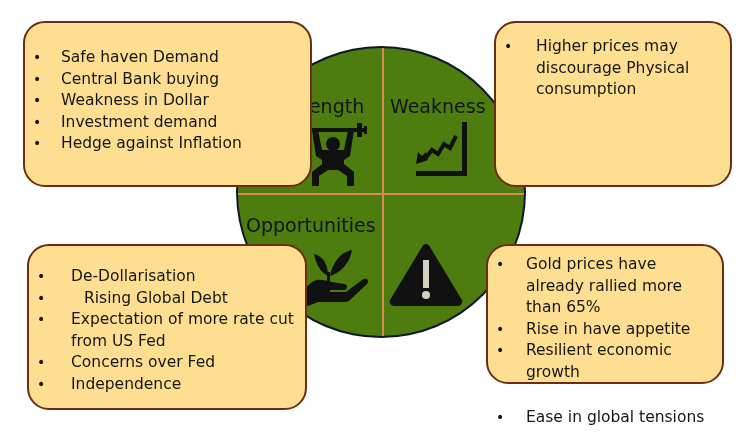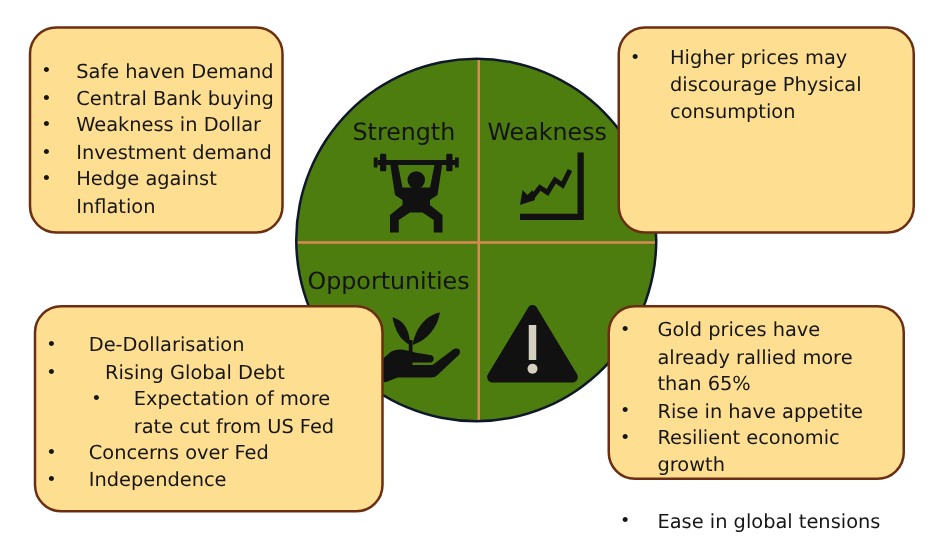--- a/index.html
+++ b/index.html
@@ -48,41 +48,41 @@
     <path d="M2 50 L18 36 C24 32 30 34 38 36 L50 38 C54 38 54 44 50 44 L36 44 L36 46 L52 46 L68 34 C72 31 76 34 73 38 L56 54 C54 56 52 56 48 56 L24 56 L14 60 Z" fill="#111"></path>
   </svg>
 
   <svg class="icon" style="left:150px;top:194px;" width="76" height="66" viewBox="0 0 76 66">
     <path d="M38 2 C40 2 41 3 42 5 L74 58 C75 61 73 64 70 64 L6 64 C3 64 1 61 2 58 L34 5 C35 3 36 2 38 2 Z" fill="#111"></path>
     <rect x="35" y="18" width="6" height="28" fill="#d4d1c0"></rect>
     <circle cx="38" cy="53" r="4" fill="#d4d1c0"></circle>
   </svg>
 </div>
 
-<div class="box" style="left:23px;top:21px;width:204px;height:166px;padding-top:24px;">
+<div class="box" style="left:23px;top:21px;width:289px;height:166px;padding-top:24px;">
   <ul>
     <li>Safe haven Demand</li>
     <li>Central Bank buying</li>
     <li>Weakness in Dollar</li>
     <li>Investment demand</li>
     <li>Hedge against Inflation</li>
   </ul>
 </div>
 
 <div class="box" style="left:494px;top:21px;width:238px;height:166px;padding-top:13px;padding-right:14px;">
   <ul>
     <li style="padding-left:40px;">Higher prices may discourage Physical consumption</li>
   </ul>
 </div>
 
 <div class="box" style="left:27px;top:244px;width:280px;height:166px;padding-top:20px;padding-right:10px;">
   <ul>
     <li style="padding-left:42px;">De-Dollarisation</li>
     <li style="padding-left:55px;">Rising Global Debt</li>
-    <li style="padding-left:42px;margin-left:36px;">Expectation of more rate cut from US Fed</li>
+    <li style="padding-left:42px;">Expectation of more rate cut from US Fed</li>
     <li style="padding-left:42px;">Concerns over Fed</li>
     <li style="padding-left:42px;">Independence</li>
   </ul>
 </div>
 
 <div class="box" style="left:486px;top:244px;width:238px;height:140px;padding-top:8px;padding-right:10px;">
   <ul>
     <li style="padding-left:38px;">Gold prices have already rallied more than 65%</li>
     <li style="padding-left:38px;">Rise in have appetite</li>
     <li style="padding-left:38px;">Resilient economic growth</li>

